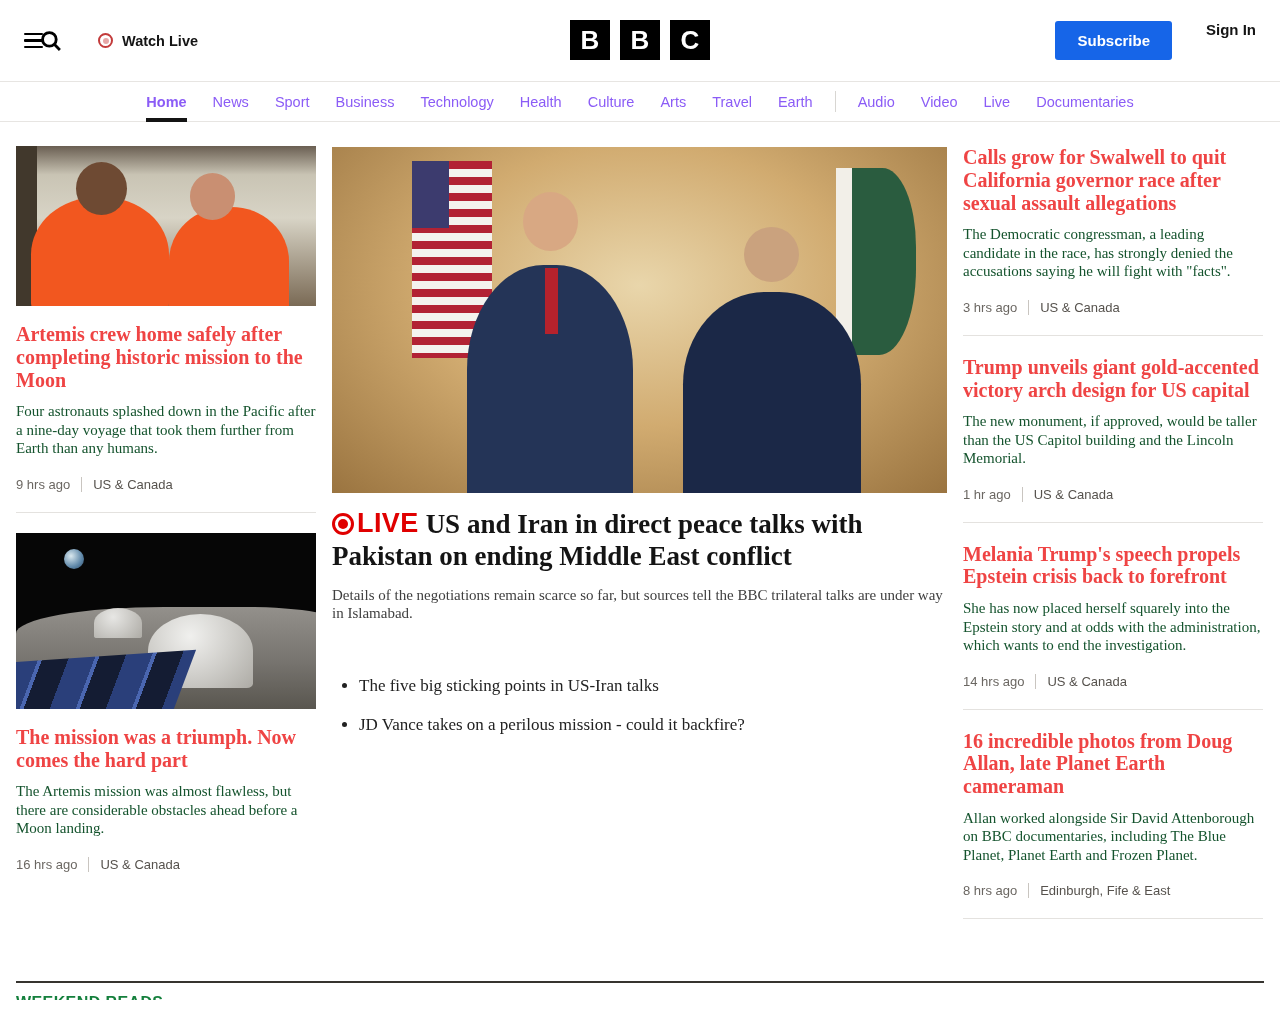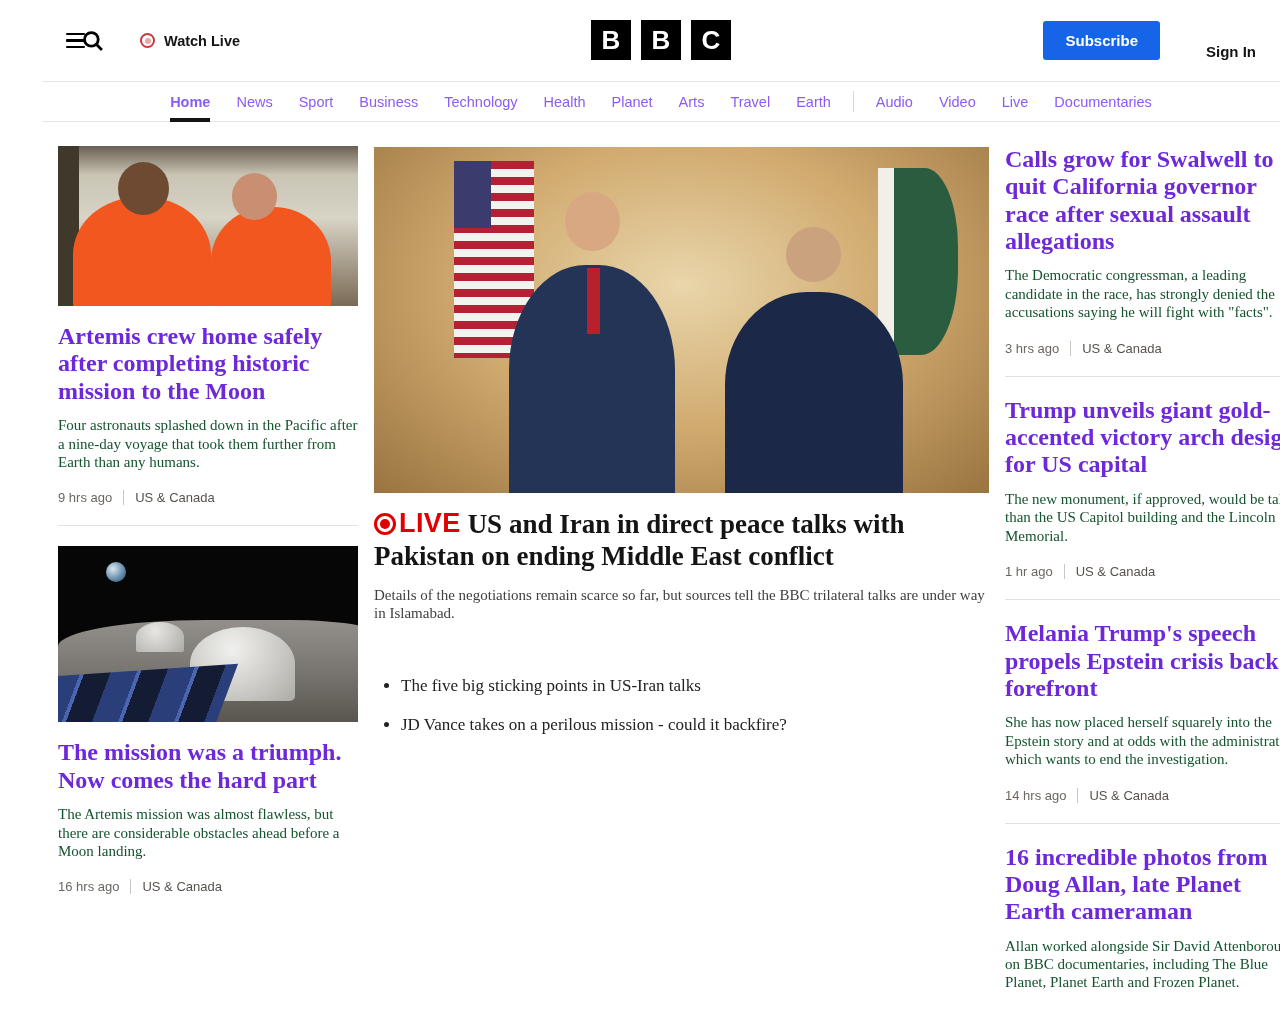--- a/index.html
+++ b/index.html
@@ -1,55 +1,55 @@
 <!DOCTYPE html>
 <html><head>
 <meta charset="utf-8">
 <style>
   * { margin:0; padding:0; box-sizing:border-box; }
   html,body { background:#fff; }
   .page { width:1280px; height:1000px; overflow:hidden; background:#fff;
-          font-family:"Liberation Sans", sans-serif; color:#141414; position:relative;padding-left:42px; }
+          font-family:"Liberation Sans", sans-serif; color:#141414; position:relative; }
 
   
   .topbar { height:81px; display:flex; align-items:center; justify-content:space-between;
             padding:0 24px; position:relative; }
   .topbar-left { display:flex; align-items:center; gap:34px; }
   .menu-btn { display:flex; align-items:center; gap:0; background:none; border:none; cursor:pointer; }
   .bars { display:flex; flex-direction:column; gap:4px; margin-right:-5px; }
   .bars i { display:block; width:19px; height:2.6px; background:#000; border-radius:1px; }
   .watch-live { display:flex; align-items:center; gap:9px; font-size:14.5px; font-weight:700;
                 color:#141414; text-decoration:none; cursor:pointer; }
   .wl-ring { width:15px; height:15px; border:2px solid #c33b3b; border-radius:50%; position:relative; display:inline-block; }
   .wl-ring::after { content:""; position:absolute; inset:2.5px; border-radius:50%; background:rgba(200,60,60,.45); }
   .brand { position:absolute; left:50%; top:20px; transform:translateX(-50%); display:flex; gap:10px; cursor:pointer; }
   .brand .blk { width:40px; height:40px; background:#000; color:#fff; text-align:center;
                 font-weight:700; font-size:26px; line-height:40px; }
-  .topbar-right { display:flex; align-items:flex-end; gap:46px; }
+  .topbar-right { display:flex; align-items:flex-start; gap:34px; }
   .subscribe { background:#1665e8; color:#fff; border:none; font-family:"Liberation Sans",sans-serif;
                font-size:15px; font-weight:700; padding:11px 22px; border-radius:3px; cursor:pointer; }
   .signin { font-size:15px; font-weight:700; color:#141414; text-decoration:none; cursor:pointer; }
 
   
   .mainnav { border-top:1px solid #e7e5e2; border-bottom:1px solid #e7e5e2; height:41px;
              display:flex; justify-content:center; align-items:stretch; }
   .nav-item { display:flex; align-items:center; padding:0 13px; font-size:14.5px; color:#8b5cf6;
               position:relative; cursor:pointer; white-space:nowrap; }
   .nav-item.active { font-weight:700; }
   .nav-item.active::after { content:""; position:absolute; left:13px; right:13px; bottom:-1px;
                             height:4px; background:#141414; }
   .nav-divider { width:1px; background:#d8d6d2; margin:9px 9px; }
 
   
   .content { display:flex; gap:16px; padding:24px 16px 0; }
   .col-left, .col-right { width:300px; flex:none; }
   .col-center { width:615px; flex:none; margin-top:1px; }
 
-  .card-title { font-family:"Liberation Serif", serif; font-weight:700; font-size:24px;
-                line-height:1.14; color:#6d28d9; margin-top:17px; cursor:pointer; }
+  .card-title { font-family:"Liberation Serif", serif; font-weight:700; font-size:20px;
+                line-height:1.14; color:#ef4444; margin-top:17px; cursor:pointer; }
   .card-desc { font-family:"Liberation Serif", serif; font-size:15px; line-height:1.23;
                color:#14532d; margin-top:11px; }
   .meta { display:flex; align-items:center; margin-top:19px; font-size:13px; color:#6b6762; }
   .meta .sect { border-left:1px solid #c9c5c0; padding-left:11px; margin-left:11px;
                 color:#56524d; cursor:pointer; }
   .divider { border:none; border-top:1px solid #e4e2df; margin:20px 0; }
 
   
   .hero-title { font-family:"Liberation Serif", serif; font-weight:700; font-size:27px;
                 line-height:1.18; color:#141414; margin-top:15px; cursor:pointer; }
@@ -150,21 +150,21 @@
     </div>
   </header>
 
   <nav class="mainnav">
     <div class="nav-item active">Home</div>
     <div class="nav-item">News</div>
     <div class="nav-item">Sport</div>
     <div class="nav-item">Business</div>
     <div class="nav-item">Technology</div>
     <div class="nav-item">Health</div>
-    <div class="nav-item">Planet</div>
+    <div class="nav-item">Culture</div>
     <div class="nav-item">Arts</div>
     <div class="nav-item">Travel</div>
     <div class="nav-item">Earth</div>
     <span class="nav-divider"></span>
     <div class="nav-item">Audio</div>
     <div class="nav-item">Video</div>
     <div class="nav-item">Live</div>
     <div class="nav-item">Documentaries</div>
   </nav>
 

